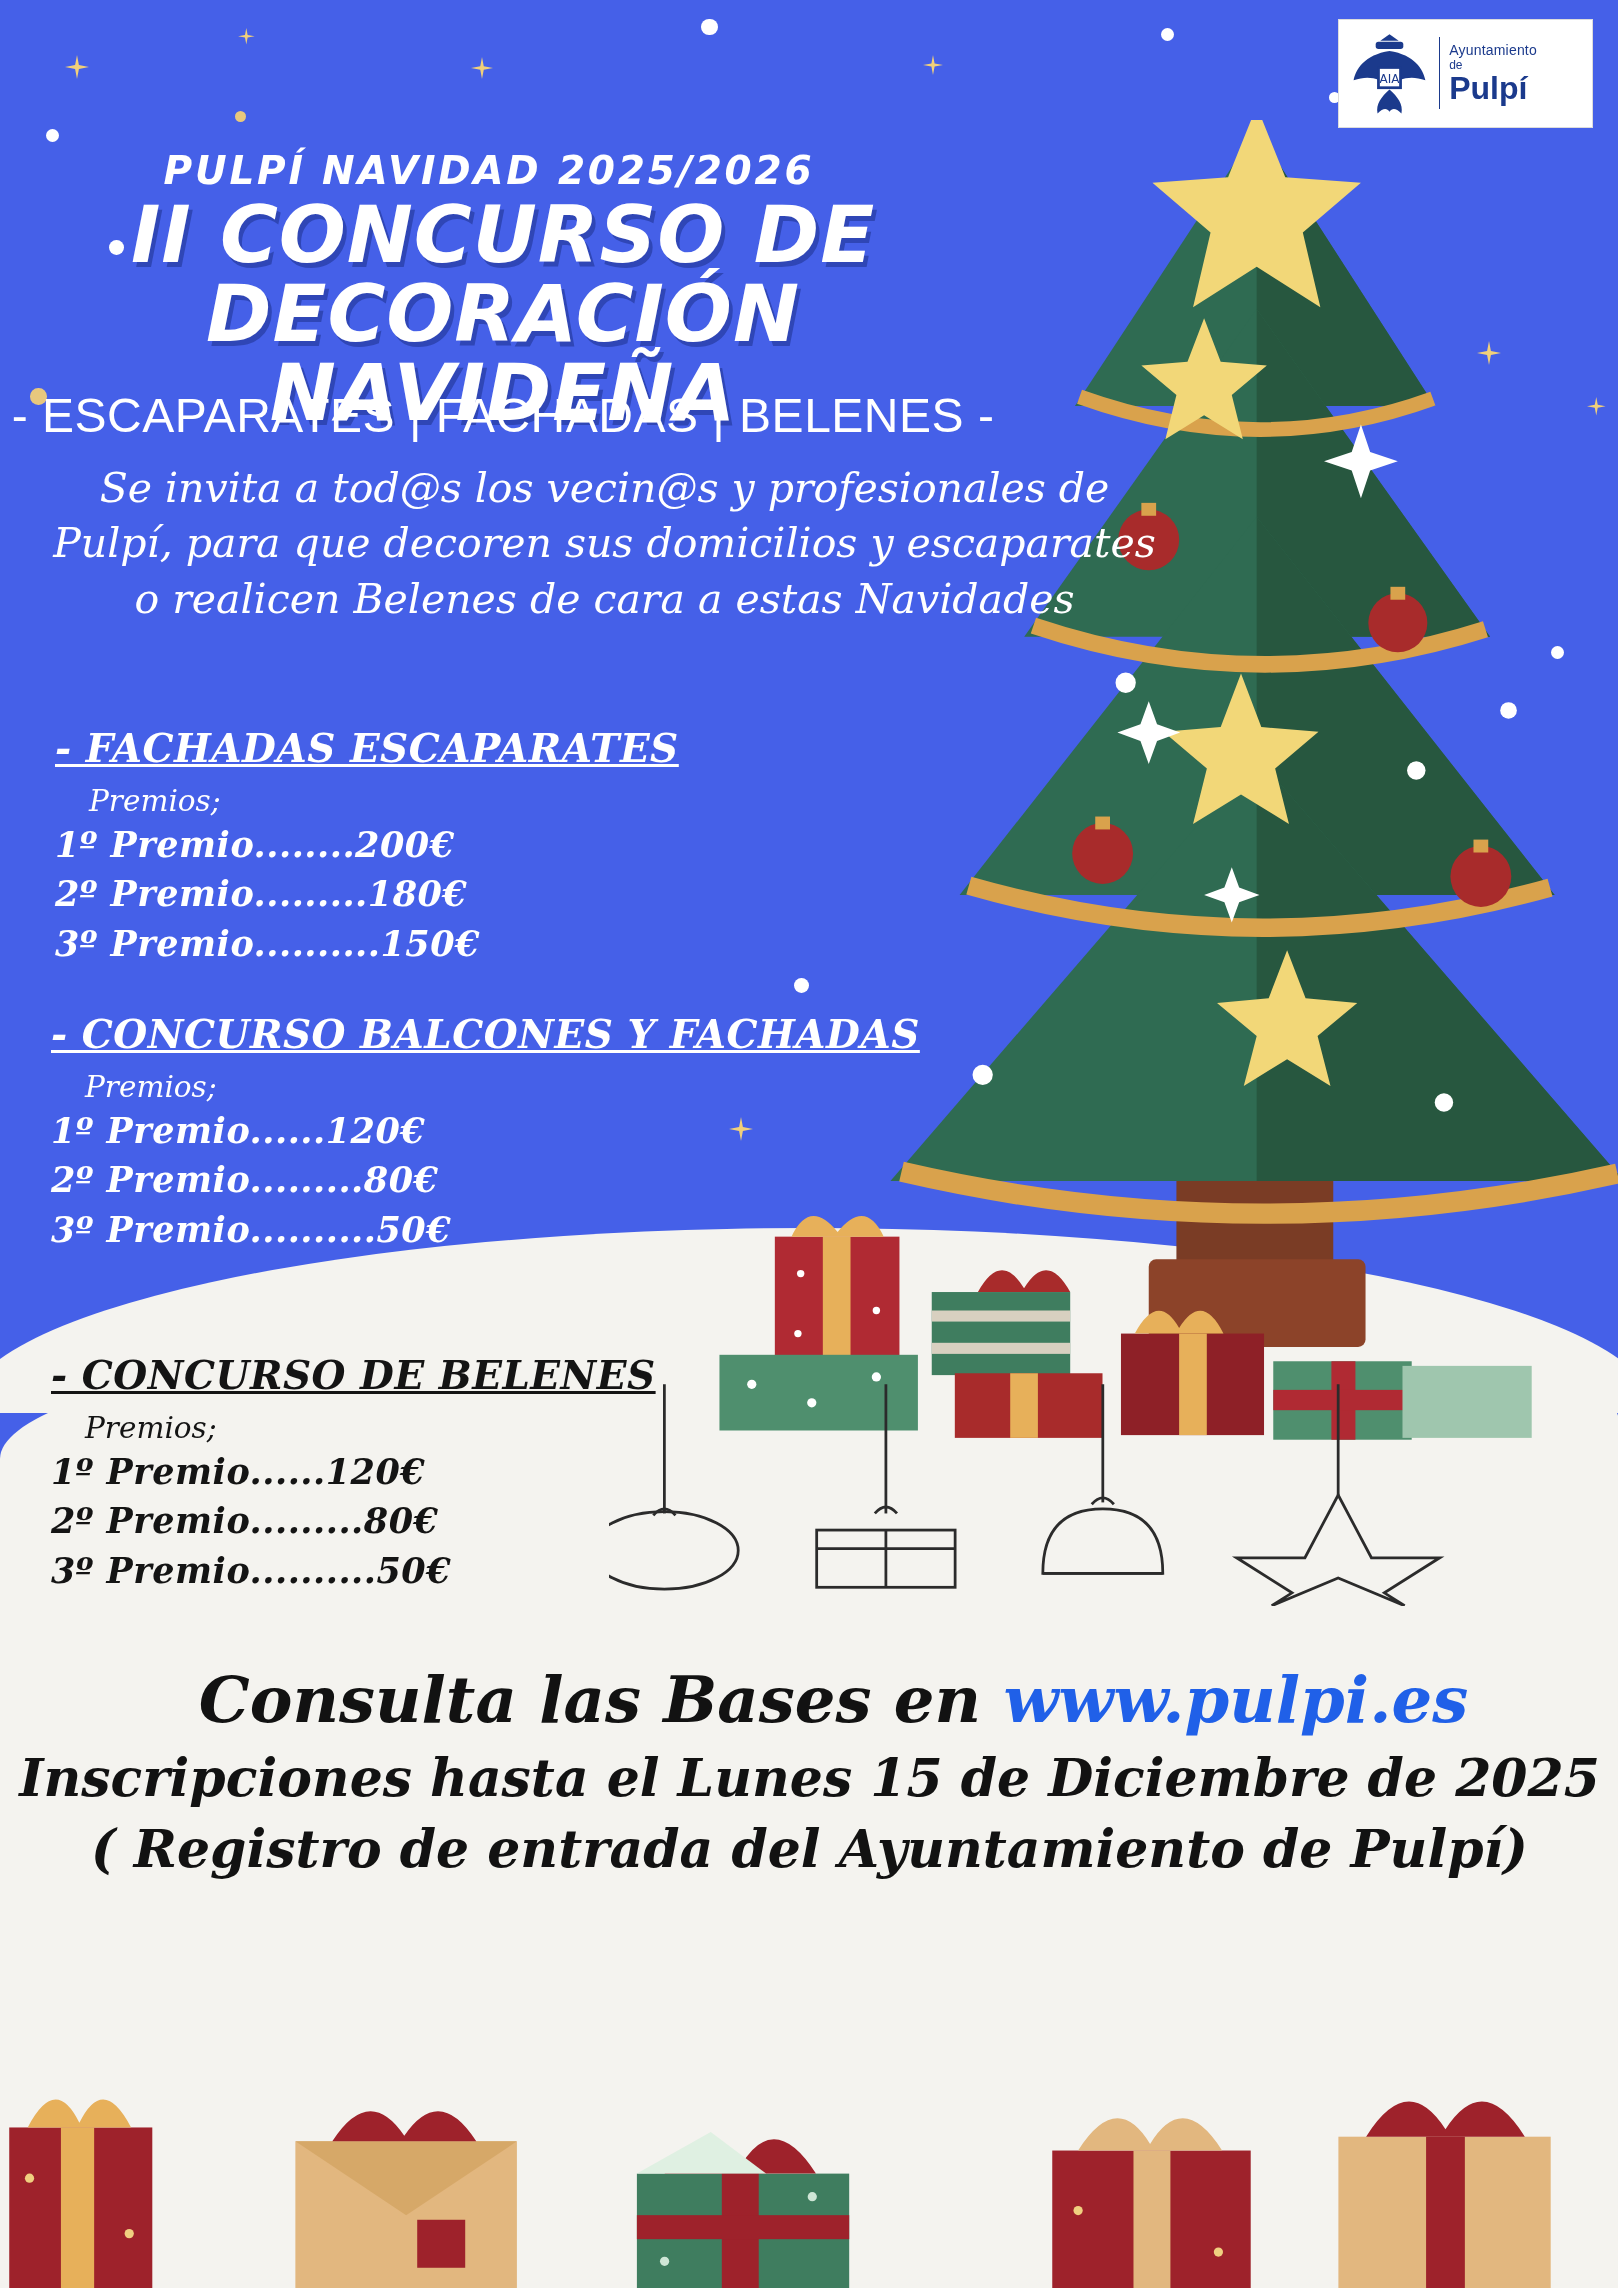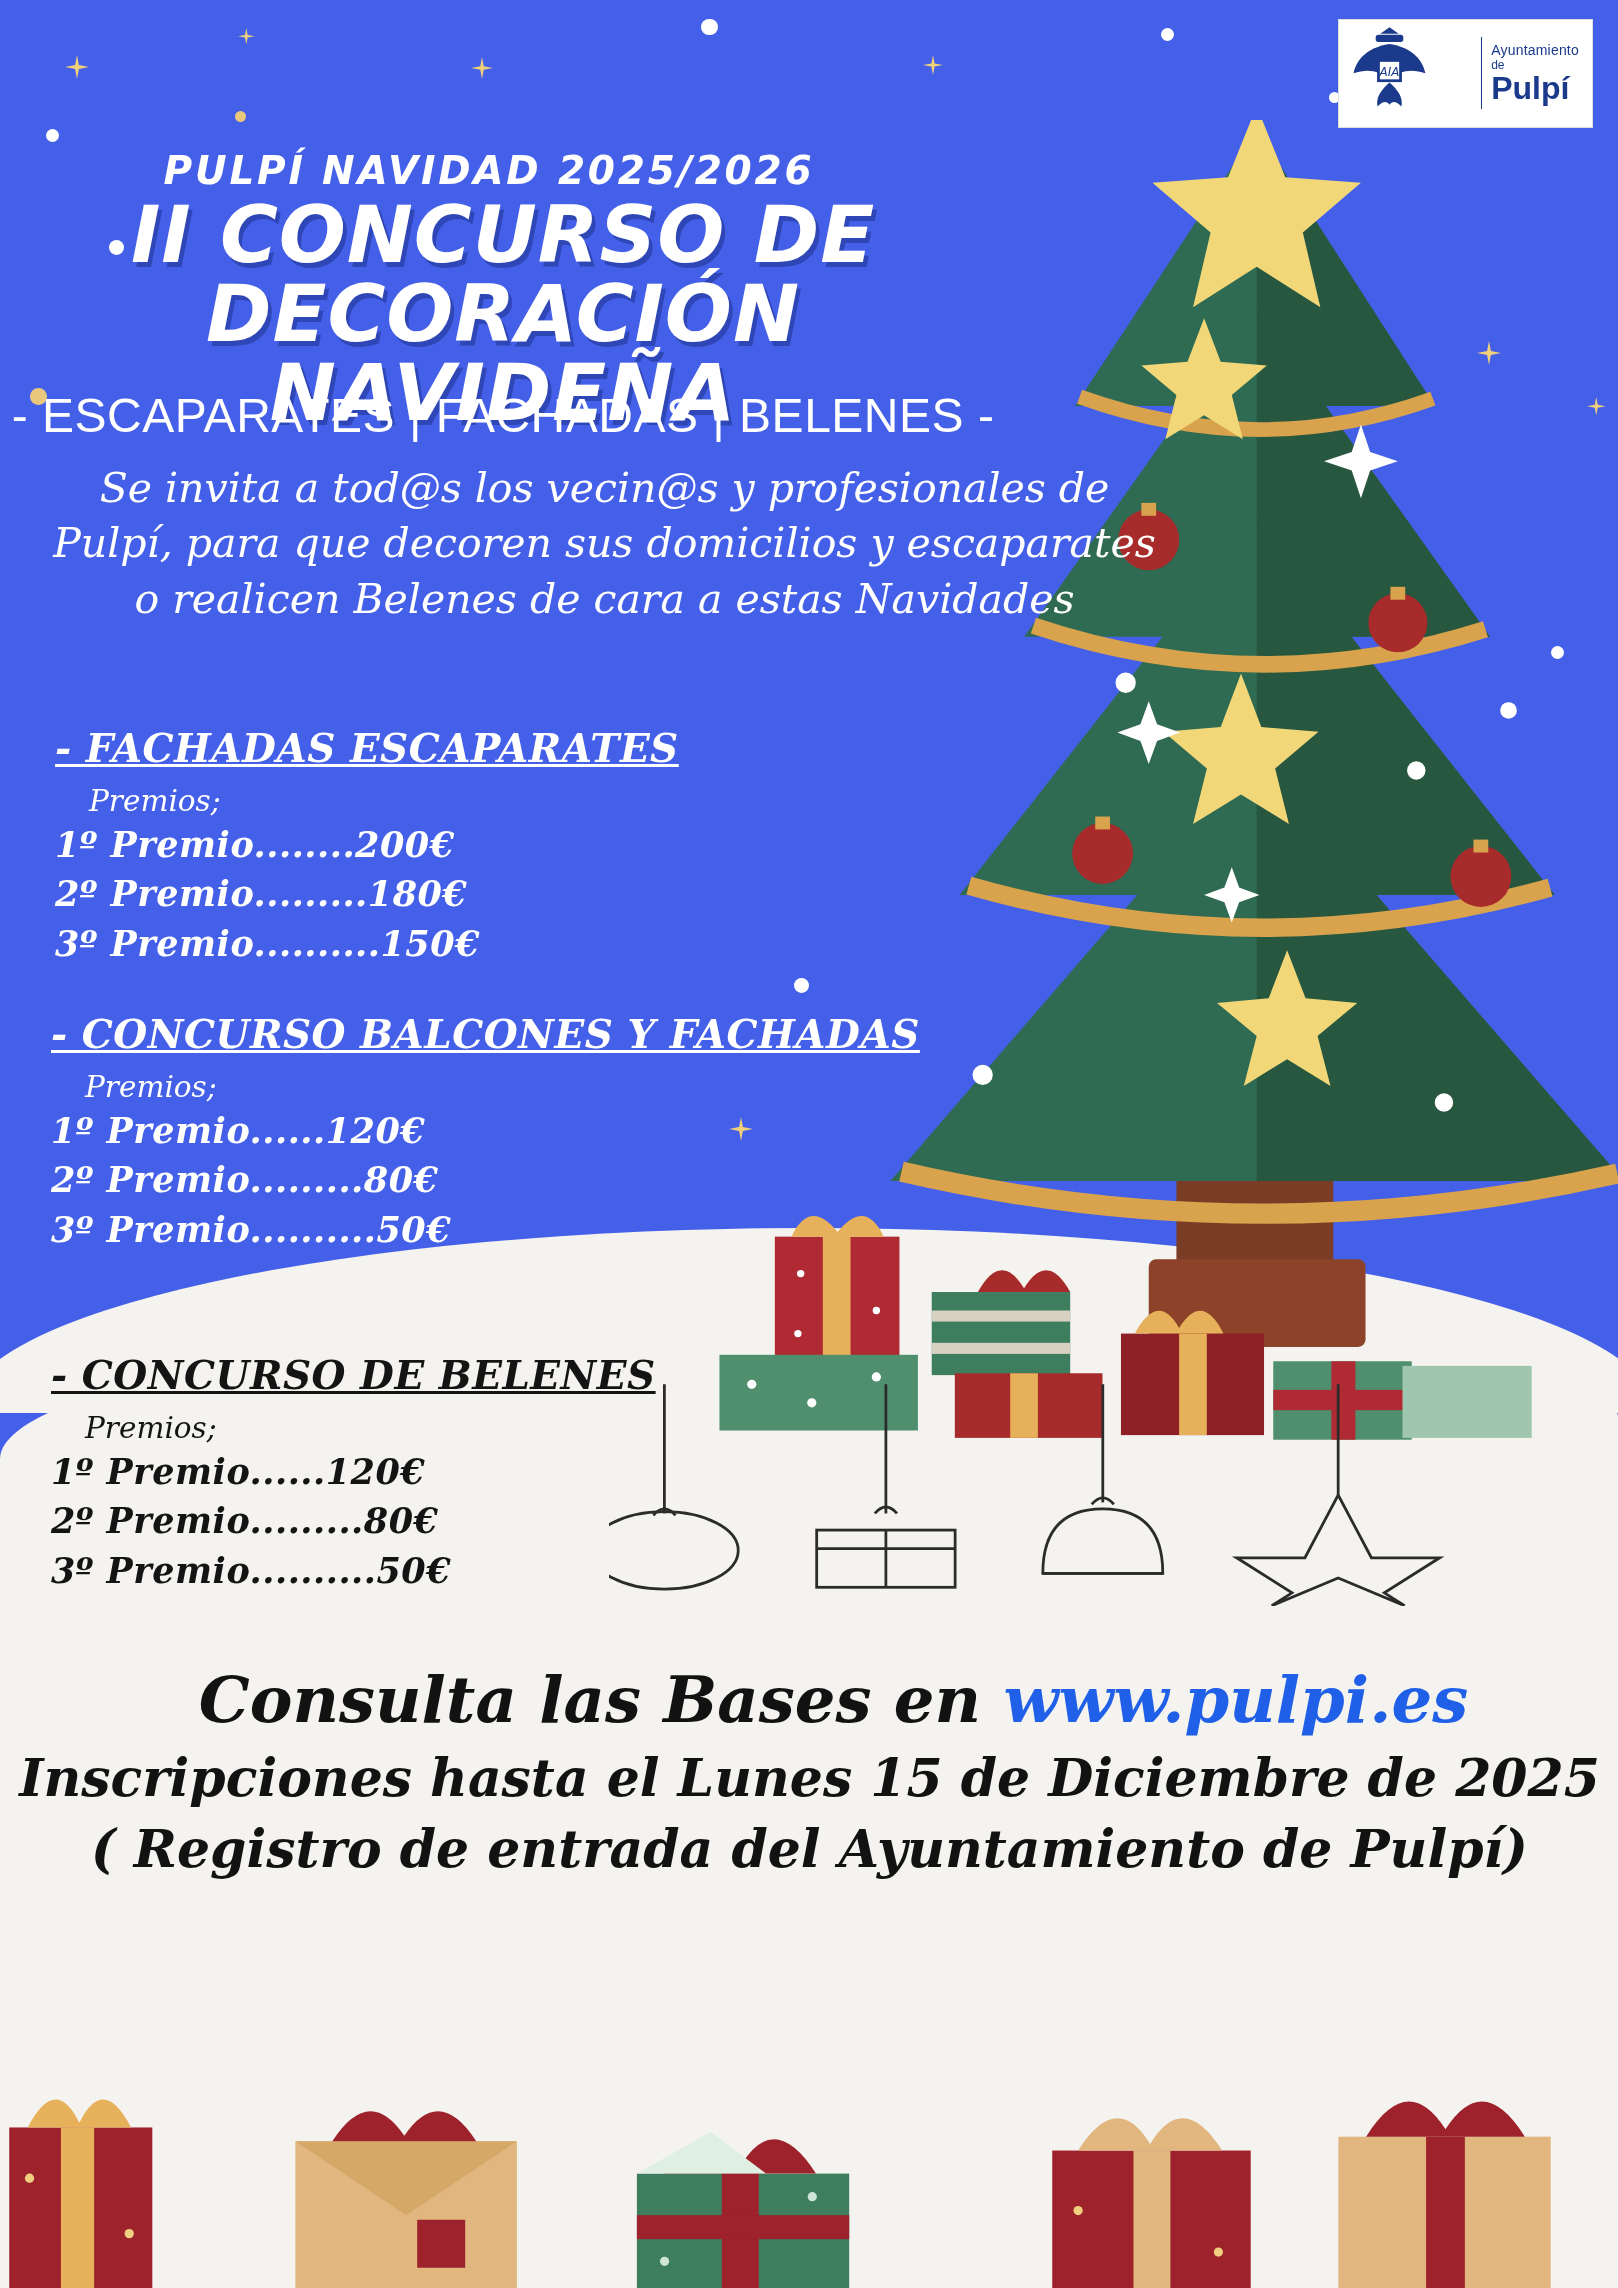--- a/index.html
+++ b/index.html
@@ -50,30 +50,29 @@
     position: absolute;
     top: 18.5px; right: 26px;
     width: 255px; height: 109px;
     background: #ffffff;
     display: flex;
     align-items: center;
     border: 0.9px solid #dcdcdc;
   }
   .logo-crest {
     width: 100px; height: 100%;
-    display: flex; align-items: flex-start; justify-content: center; font-style: italic;
+    display: flex; align-items: center; justify-content: center;
   }
   .logo-text {
     flex: 1;
     border-left: 1.8px solid #1b3a8c;
     height: 72px;
     padding-left: 9.2px;
     display: flex; flex-direction: column; justify-content: center;
     color: #1b3a8c;
-    margin-left: 42px;
   }
   .logo-text .l1 { font-size: 14px; letter-spacing: 0.2px; }
   .logo-text .l2 { font-size: 12px; }
   .logo-text .l3 { font-size: 32px; font-weight: bold; line-height: 1; }
 
   
   .kicker {
     position: absolute;
     top: 148px; left: 0; width: 978px;
     text-align: center;

